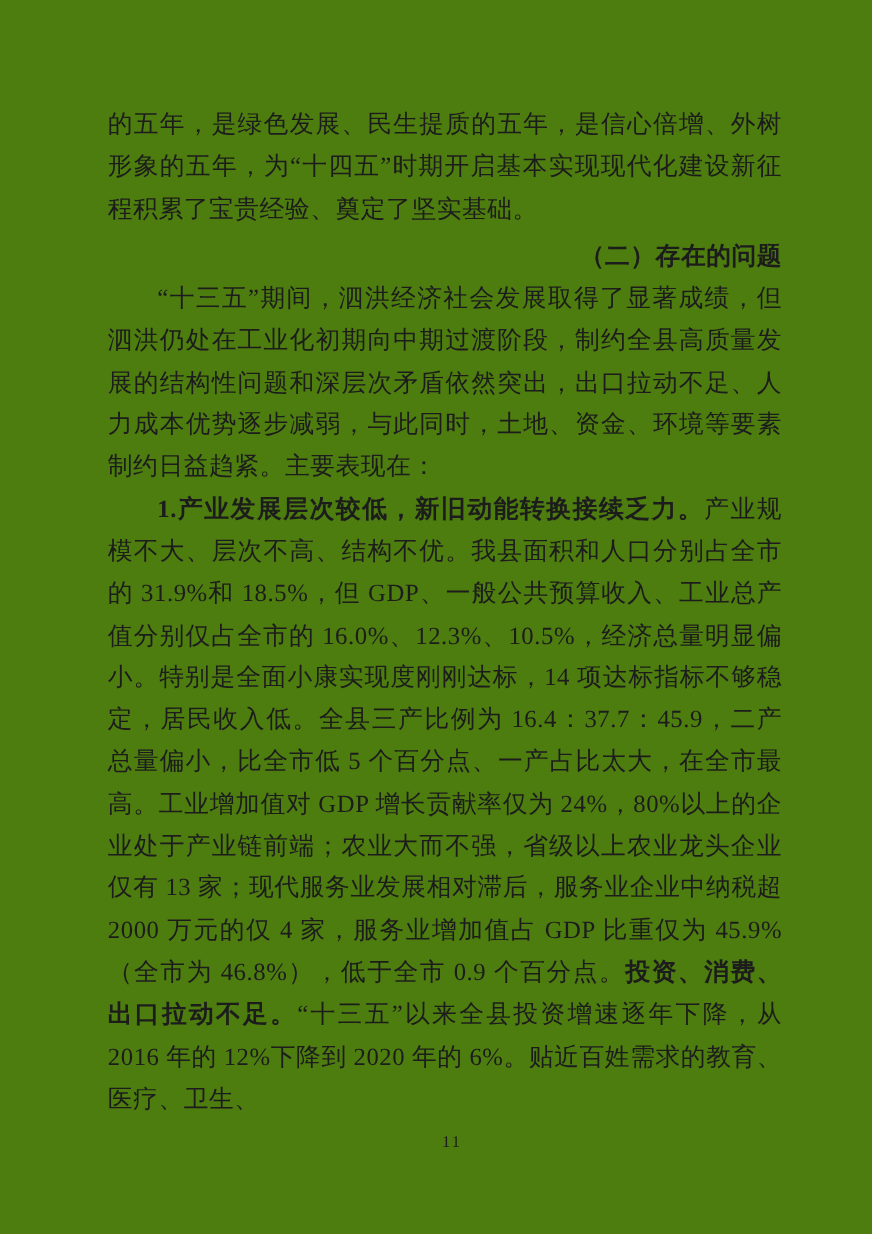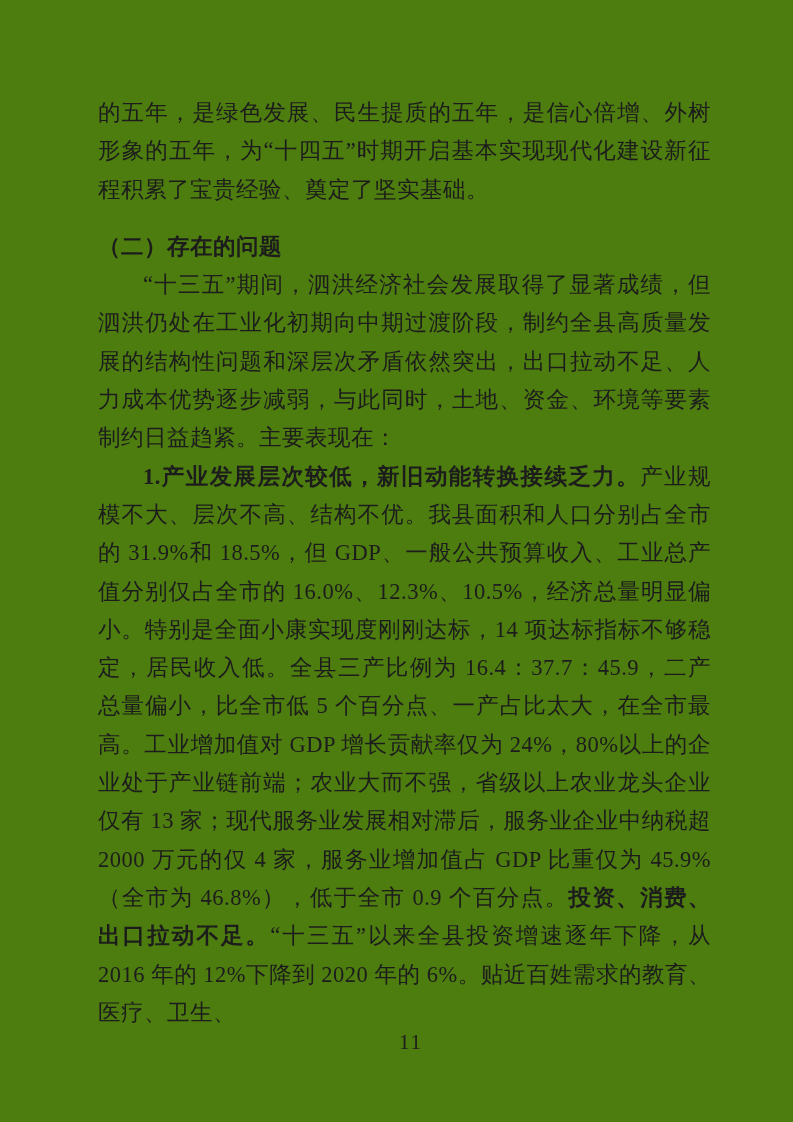--- a/index.html
+++ b/index.html
@@ -21,35 +21,35 @@
   }
   .doc-body p {
     font-size: 22.5px;
     line-height: 38.3px;
     text-align: justify;
     text-justify: inter-character;
     letter-spacing: 0.5px;
   }
   .doc-body p.indent { text-indent: 2em; }
   .doc-body p.heading {
-    text-align: left;
+    text-align: right;
     font-weight: bold;
-    margin-top: 19px;
+    margin-top: 5px;
     text-indent: 0;
   }
   .seg.bold { font-weight: bold; }
   .page-footer {
     position: absolute;
     left: 98px;
     width: 613px;
     top: 1030px;
     text-align: center;
   }
   .page-number {
-    font-size: 21px;
+    font-size: 15px;
     letter-spacing: 2px;
     color: #1c1c1c;
     margin-left: 13px;
   }
 </style>
 </head>
 <body>
 
 <div class="page">
   <main class="doc-body">

